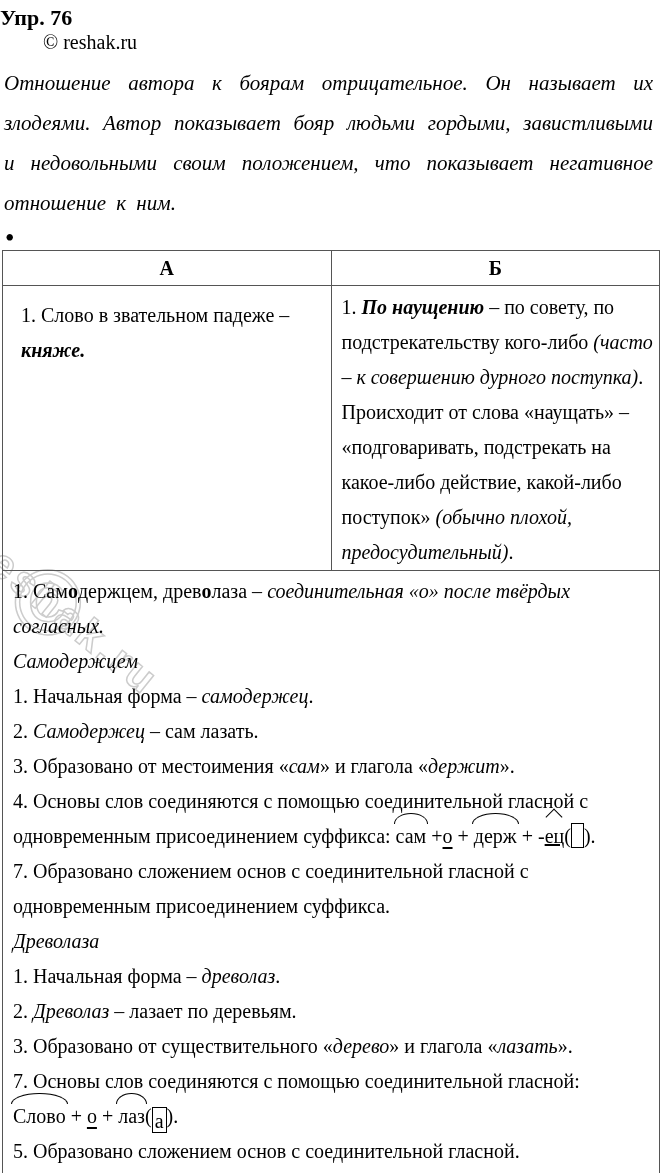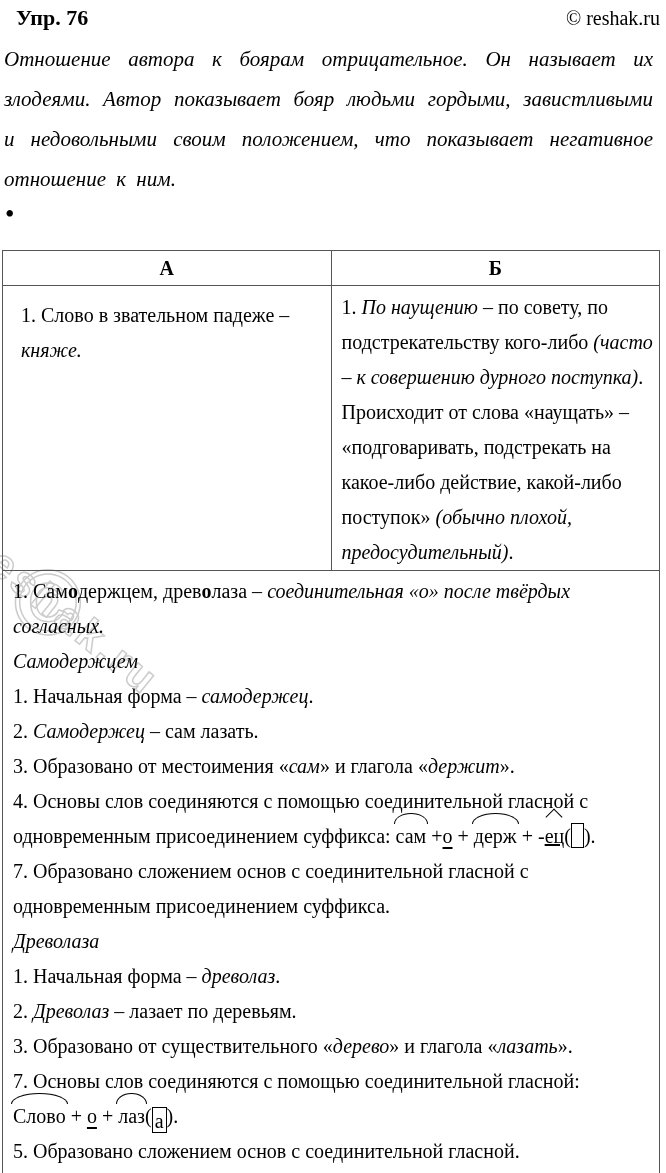--- a/index.html
+++ b/index.html
@@ -42,21 +42,22 @@
     -webkit-text-stroke: 1.5px #cccccc;
   }
 
   .content { position: relative; z-index: 1; }
 
   
   .page-header {
     display: flex;
     justify-content: space-between;
     align-items: flex-start;
-    padding: 6px 6px 0 16px;
+    padding: 6px 6px 0 0;
+    flex-direction: column;
   }
   .page-title { font-size: 22px; font-weight: bold; line-height: 24px; }
   .page-copyright { font-size: 20px; line-height: 24px; margin-left: 43px; }
 
   
   .intro {
     margin: 9px 13px 0 4px;
     font-size: 21px;
     font-style: italic;
     line-height: 40px;
@@ -106,21 +107,21 @@
     font-size: 20px;
     line-height: 35px;
     padding: 3px 6px 4px 10px;
   }
   td.analysis-cell p { margin: 0; }
 
   
   .seg-n  { }
   .seg-i  { font-style: italic; }
   .seg-b  { font-weight: bold; }
-  .seg-bi { font-weight: normal; font-style: italic; }
+  .seg-bi { font-weight: bold; font-style: italic; }
   .seg-u  { text-decoration: underline; text-underline-offset: 4px; }
   .seg-root { position: relative; display: inline-block; }
   .seg-root::before {
     content: "";
     position: absolute;
     left: -2px; right: -2px; top: -6px;
     height: 10px;
     border: 1.7px solid #000;
     border-bottom: none;
     border-radius: 50% 50% 0 0 / 100% 100% 0 0;

